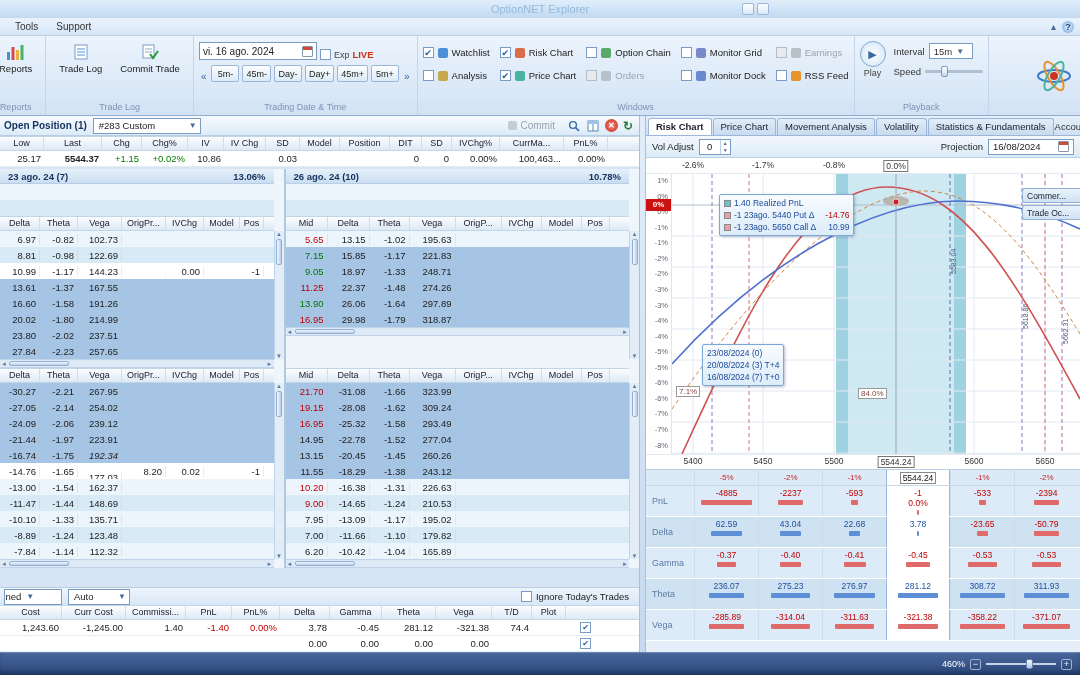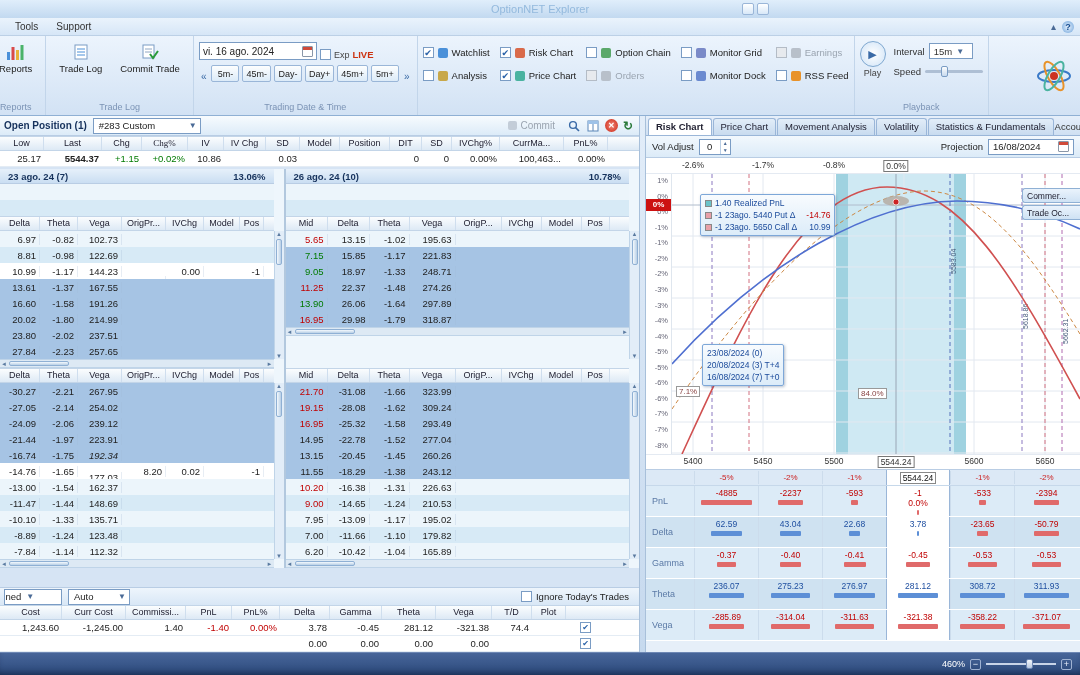--- a/index.html
+++ b/index.html
@@ -276,20 +276,21 @@
             <span class="cb"></span>
             <span class="wicon" style="background:#6a8ad0"></span>
             <span>Monitor Dock</span>
           </span>
         <span class="winitem">
             <span class="cb"></span>
             <span class="wicon" style="background:#e8922a"></span>
             <span>RSS Feed</span>
           </span>
       </div>
+      <div class="rlabel">Windows</div>
     </div>
 
     <div class="rgroup">
       <div class="playwrap">
         <span class="playcol">
           <span class="playbtn">▶</span>
           <span>Play</span>
         </span>
         <span>
           <div class="pbrow">
@@ -350,21 +351,21 @@
           <span class="closedot">✕</span>
           <span class="refresh">↻</span>
         </span>
       </div>
 
       <div class="summary plainrows">
         <div class="chead">
             <div class="tcell" style="width: 44px;">Low</div>
             <div class="tcell" style="width: 58px;">Last</div>
             <div class="tcell" style="width: 40px;">Chg</div>
-            <div class="tcell" style="width: 46px; font-family: Liberation Serif, serif;">Chg%</div>
+            <div class="tcell" style="width: 46px;">Chg%</div>
             <div class="tcell" style="width: 36px;">IV</div>
             <div class="tcell" style="width: 42px;">IV Chg</div>
             <div class="tcell" style="width: 34px;">SD</div>
             <div class="tcell" style="width: 40px;">Model</div>
             <div class="tcell" style="width: 50px;">Position</div>
             <div class="tcell" style="width: 32px;">DIT</div>
             <div class="tcell" style="width: 30px;">SD</div>
             <div class="tcell" style="width: 48px;">IVChg%</div>
             <div class="tcell" style="width: 64px;">CurrMa...</div>
             <div class="tcell" style="width: 44px;">PnL%</div>
@@ -969,21 +970,21 @@
               <path d="M 10 280 C 70 150, 130 13, 215 13 C 290 13, 340 100, 408 225" fill="none" stroke="#d05050" stroke-width="1.6"></path>
               <path d="M 0 235 C 85 110, 175 20, 250 17 C 312 16, 356 75, 408 160" fill="none" stroke="#cc8844" stroke-width="1" stroke-dasharray="4,3"></path>
               <path d="M 0 190 C 95 85, 200 28, 285 27 C 330 27, 372 38, 408 55" fill="none" stroke="#4f6fd0" stroke-width="1.6"></path>
               <line x1="224" y1="0" x2="224" y2="280" stroke="#99a6b5" stroke-width="1"></line>
               <g>
                 <ellipse cx="224" cy="27" rx="13" ry="5" fill="#b5aca2" opacity="0.85"></ellipse>
                 <circle cx="224" cy="28" r="3" fill="#cc2222" stroke="#fff" stroke-width="0.7"></circle>
               </g>
             </svg>
 
-            <div class="tip" style="left:28px;top:20px">
+            <div class="tip" style="left:47px;top:20px">
               <div class="row">
                   <span class="sq teal"></span>
                   <span>1.40 Realized PnL</span>
                 </div>
               <div class="row">
                   <span class="sq pink"></span>
                   <span>-1 23ago. 5440 Put Δ</span>
                   <span class="val c-red">-14.76</span>
                 </div>
               <div class="row">

